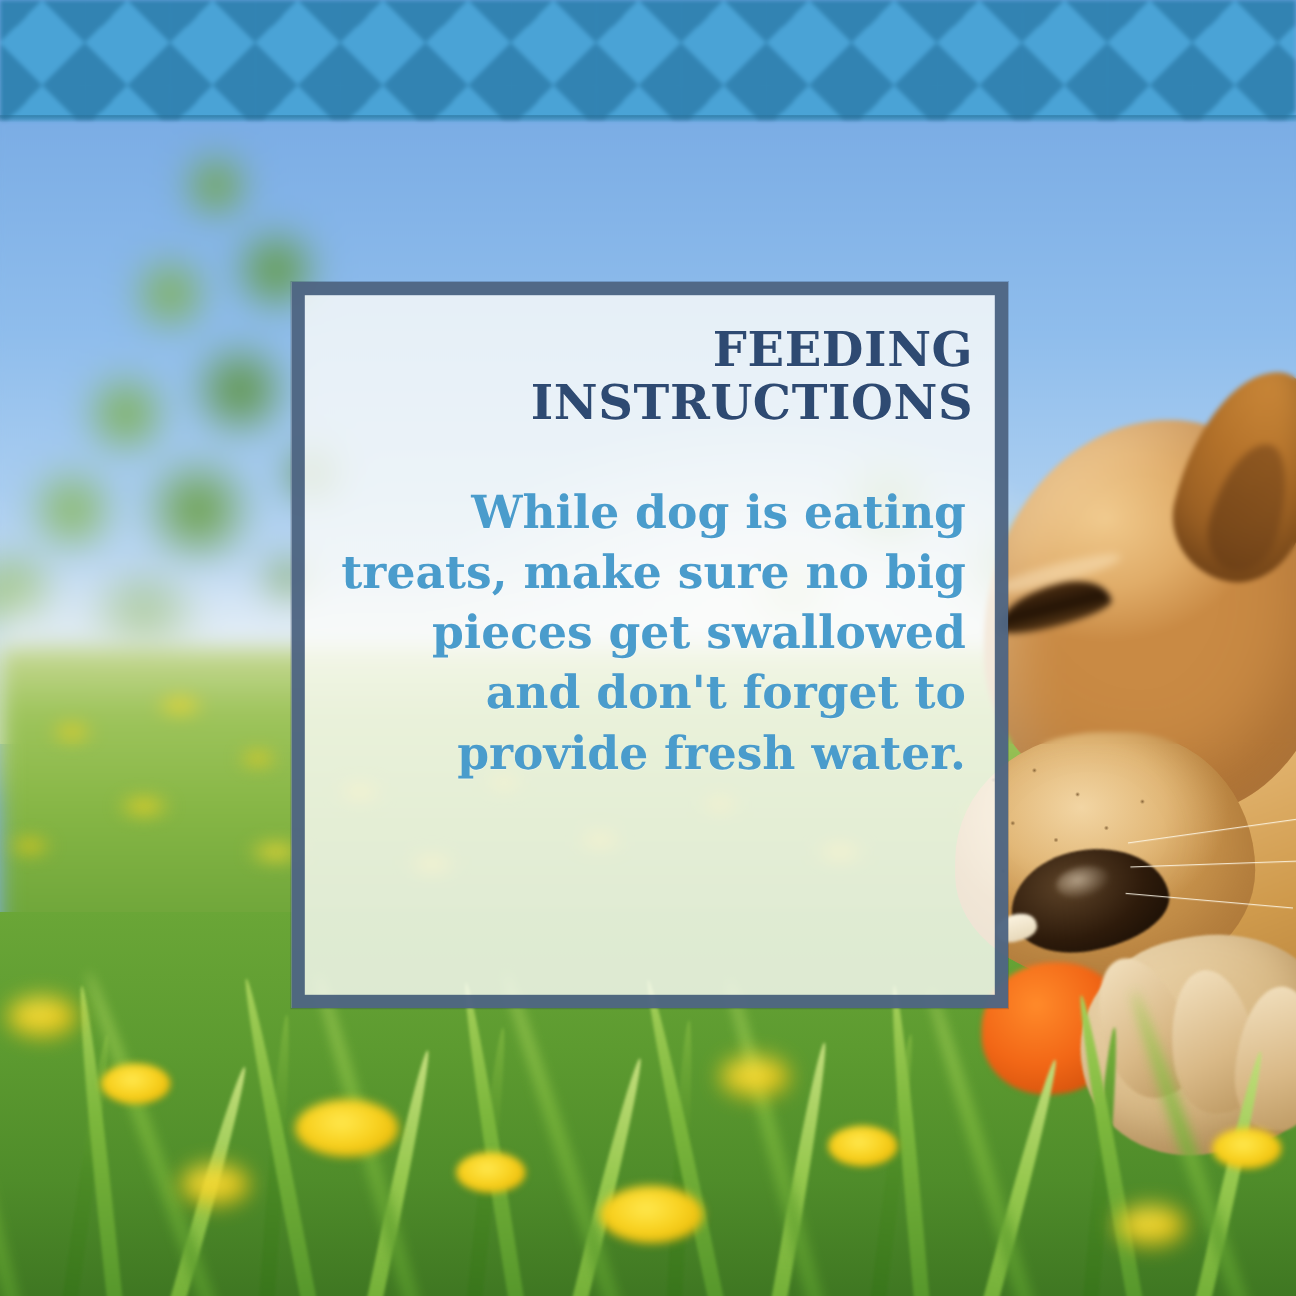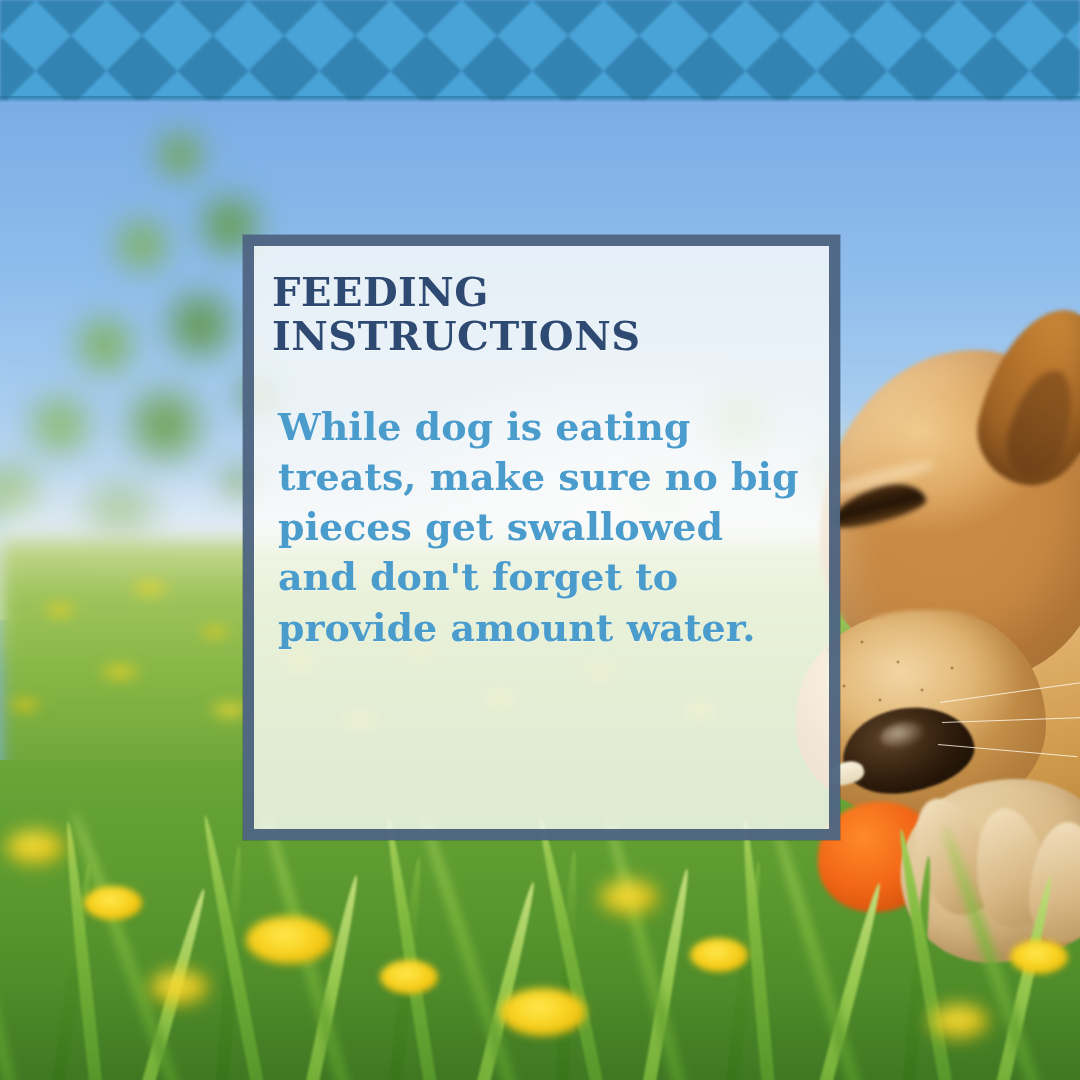--- a/index.html
+++ b/index.html
@@ -359,21 +359,21 @@
     border: 11px solid rgba(47,74,110,0.82);
     background: rgba(252,252,250,0.80);
     box-shadow: 0 0 0 1px rgba(30,52,82,0.25);
   }
   .panel-inner {
     position: relative;
     width: 100%;
     height: 100%;
     padding: 24px 18px 0 18px;
     box-sizing: border-box;
-    text-align: left;
+    text-align: right;
   }
 
   .panel-title {
     font-family: "DejaVu Serif", "Liberation Serif", serif;
     font-weight: bold;
     font-size: 40px;
     letter-spacing: 0.5px;
     color: #2e4a72;
     line-height: 1.1;
     margin: 0 0 6px 0;
@@ -476,20 +476,20 @@
 
   <div class="banner"></div>
   <div class="banner-edge"></div>
 
   <div class="panel">
     <div class="panel-inner">
       <h1 class="panel-title">FEEDING INSTRUCTIONS</h1>
 
       <div class="para-gap-1"></div>
 
-      <p class="panel-para">While dog is eating treats, make sure no big pieces get swallowed and don't forget to provide amount water.</p>
+      <p class="panel-para">While dog is eating treats, make sure no big pieces get swallowed and don't forget to provide fresh water.</p>
 
       <div class="para-gap-2"></div>
 
     </div>
   </div>
 
 </div>
 
 </body></html>

